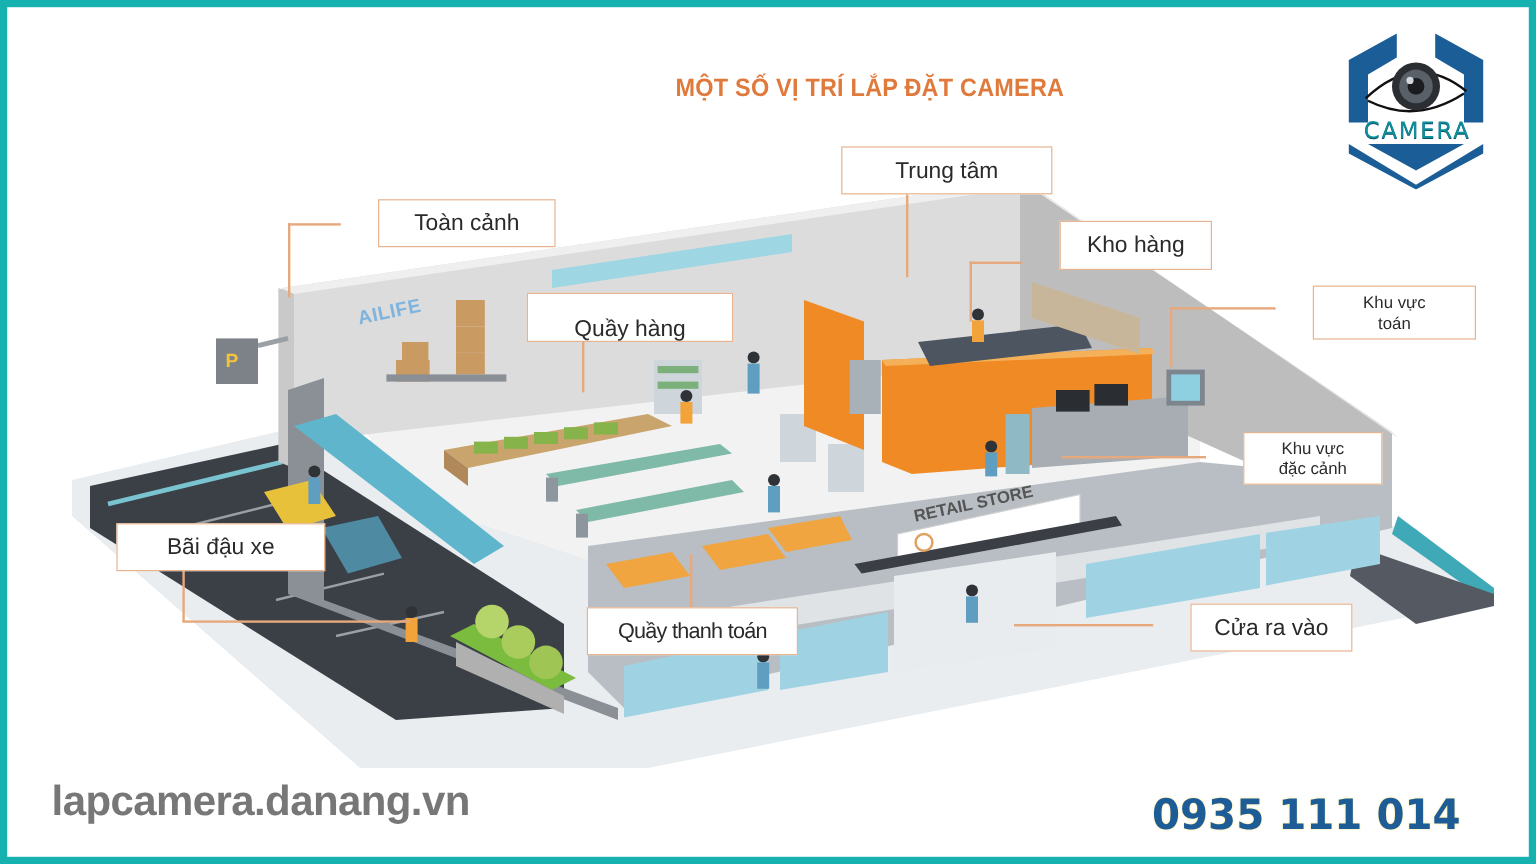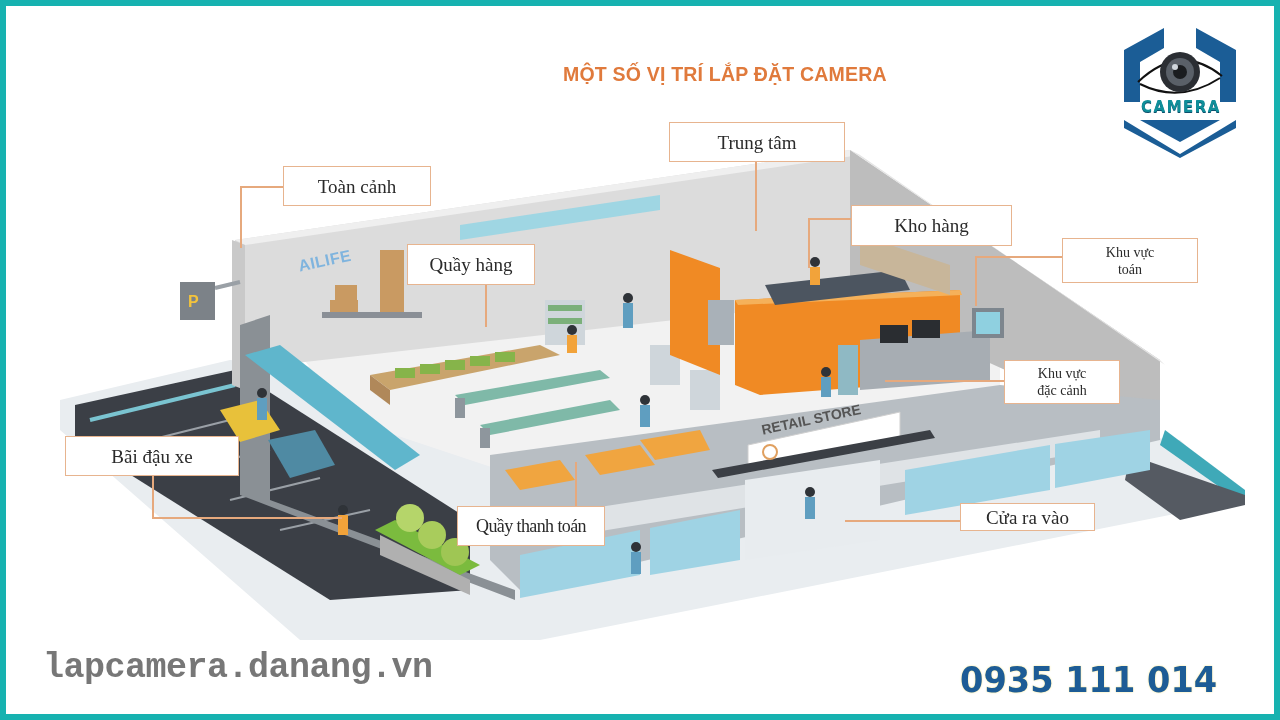--- a/index.html
+++ b/index.html
@@ -1,25 +1,25 @@
 <!DOCTYPE html>
 <html><head>
 <meta charset="utf-8">
 <style>
   html,body{margin:0;padding:0;}
   body{width:1280px;height:720px;overflow:hidden;background:#ffffff;position:relative;font-family:"Liberation Sans",sans-serif;}
   .frame{position:absolute;left:0;top:0;width:1280px;height:720px;box-sizing:border-box;border:6px solid #16b2b0;z-index:50;pointer-events:none;}
   .scene{position:absolute;left:0;top:0;width:1280px;height:720px;}
   .title{position:absolute;left:563px;top:62px;font-family:"Liberation Sans",sans-serif;font-weight:700;font-size:21px;color:#e07a3c;letter-spacing:0.2px;transform:scaleX(0.93);transform-origin:left top;white-space:nowrap;}
-  .callout{position:absolute;background:#ffffff;border:1.5px solid #e7b48f;box-sizing:border-box;color:#2a2a2a;font-family:Liberation Serif, serif;font-size:19px;display:flex;align-items:center;justify-content:center;text-align:center;line-height:19px;white-space:nowrap;}
+  .callout{position:absolute;background:#ffffff;border:1.5px solid #e7b48f;box-sizing:border-box;color:#2a2a2a;font-family:Liberation Sans, sans-serif;font-size:19px;display:flex;align-items:center;justify-content:center;text-align:center;line-height:19px;white-space:nowrap;margin-left:32px;}
   .callout.two{font-size:14px;line-height:17px;white-space:normal;}
   .leader{position:absolute;background:#e6a97d;}
   .logo{position:absolute;left:1110px;top:20px;width:140px;height:138px;}
-  .logo-text{position:absolute;left:1122px;top:98px;width:118px;text-align:center;font-family:"DejaVu Sans",sans-serif;font-weight:700;font-size:15px;letter-spacing:1.5px;color:#0f8f9a;text-shadow:0 1px 0 #0b4f6c;}
-  .site{position:absolute;left:43px;top:648px;font-family:Liberation Mono, monospace;font-weight:700;font-size:35px;color:#777777;letter-spacing:-0.5px;white-space:nowrap;}
+  .logo-text{position:absolute;left:1122px;top:98px;width:118px;text-align:center;font-family:"DejaVu Sans",sans-serif;font-weight:400;font-size:19px;letter-spacing:1.5px;color:#0f8f9a;text-shadow:0 1px 0 #0b4f6c;}
+  .site{position:absolute;left:43px;top:648px;font-family:Liberation Sans, sans-serif;font-weight:700;font-size:35px;color:#777777;letter-spacing:-0.5px;white-space:nowrap;}
   .phone{position:absolute;left:960px;top:660px;font-family:"DejaVu Sans",sans-serif;font-weight:700;font-size:35px;color:#1d5c96;letter-spacing:0px;white-space:nowrap;text-shadow:0 0 2px #f7e27a;transform:scaleX(0.96);transform-origin:left top;}
   .store-sign{position:absolute;left:760px;top:422px;transform:rotate(-12deg);transform-origin:left top;font-family:"Liberation Sans",sans-serif;font-weight:700;font-size:14px;color:#555;white-space:nowrap;}
   .ailife{position:absolute;left:298px;top:252px;transform:rotate(-12deg);font-family:"Liberation Sans",sans-serif;font-weight:700;font-size:16px;color:#7fb4de;letter-spacing:0.5px;}
   .psign{position:absolute;left:188px;top:293px;font-family:"Liberation Sans",sans-serif;font-weight:700;font-size:16px;color:#f3c33c;}
 </style>
 </head>
 <body>
 
 <div class="scene">
 <svg width="1280" height="720" viewBox="0 0 1280 720" xmlns="http://www.w3.org/2000/svg">
@@ -197,38 +197,38 @@
 <div class="leader" style="left:152px;top:517px;width:190px;height:2px;"></div>
 <div class="leader" style="left:575px;top:462px;width:2px;height:48px;"></div>
 <div class="leader" style="left:845px;top:520px;width:116px;height:2px;"></div>
 
 <div class="callout" style="left:283px;top:166px;width:148px;height:40px;">
   <span>Toàn cảnh</span>
 </div>
 <div class="callout" style="left:669px;top:122px;width:176px;height:40px;">
   <span>Trung tâm</span>
 </div>
-<div class="callout" style="left:851px;top:205px;width:161px;height:41px;">
+<div class="callout" style="left:851px;top:184px;width:127px;height:41px;">
   <span>Kho hàng</span>
 </div>
-<div class="callout" style="left:407px;top:244px;width:128px;height:41px;">
+<div class="callout" style="left:407px;top:244px;width:172px;height:41px;align-items:flex-end;">
   <span>Quầy hàng</span>
 </div>
 <div class="callout two" style="left:1062px;top:238px;width:136px;height:45px;flex-direction:column;">
   <span>Khu vực</span>
   <span>toán</span>
 </div>
 <div class="callout two" style="left:1004px;top:360px;width:116px;height:44px;flex-direction:column;">
   <span>Khu vực</span>
   <span>đặc cảnh</span>
 </div>
 <div class="callout" style="left:65px;top:436px;width:174px;height:40px;">
   <span>Bãi đậu xe</span>
 </div>
-<div class="callout" style="left:457px;top:506px;width:148px;height:40px;font-size:18px;letter-spacing:-0.6px;">
+<div class="callout" style="left:457px;top:506px;width:176px;height:40px;font-size:18px;letter-spacing:-0.6px;">
   <span>Quầy thanh toán</span>
 </div>
-<div class="callout" style="left:960px;top:503px;width:135px;height:28px;">
+<div class="callout" style="left:960px;top:503px;width:135px;height:40px;">
   <span>Cửa ra vào</span>
 </div>
 
 <div class="site">lapcamera.danang.vn</div>
 <div class="phone">0935 111 014</div>
 
 </body></html>

